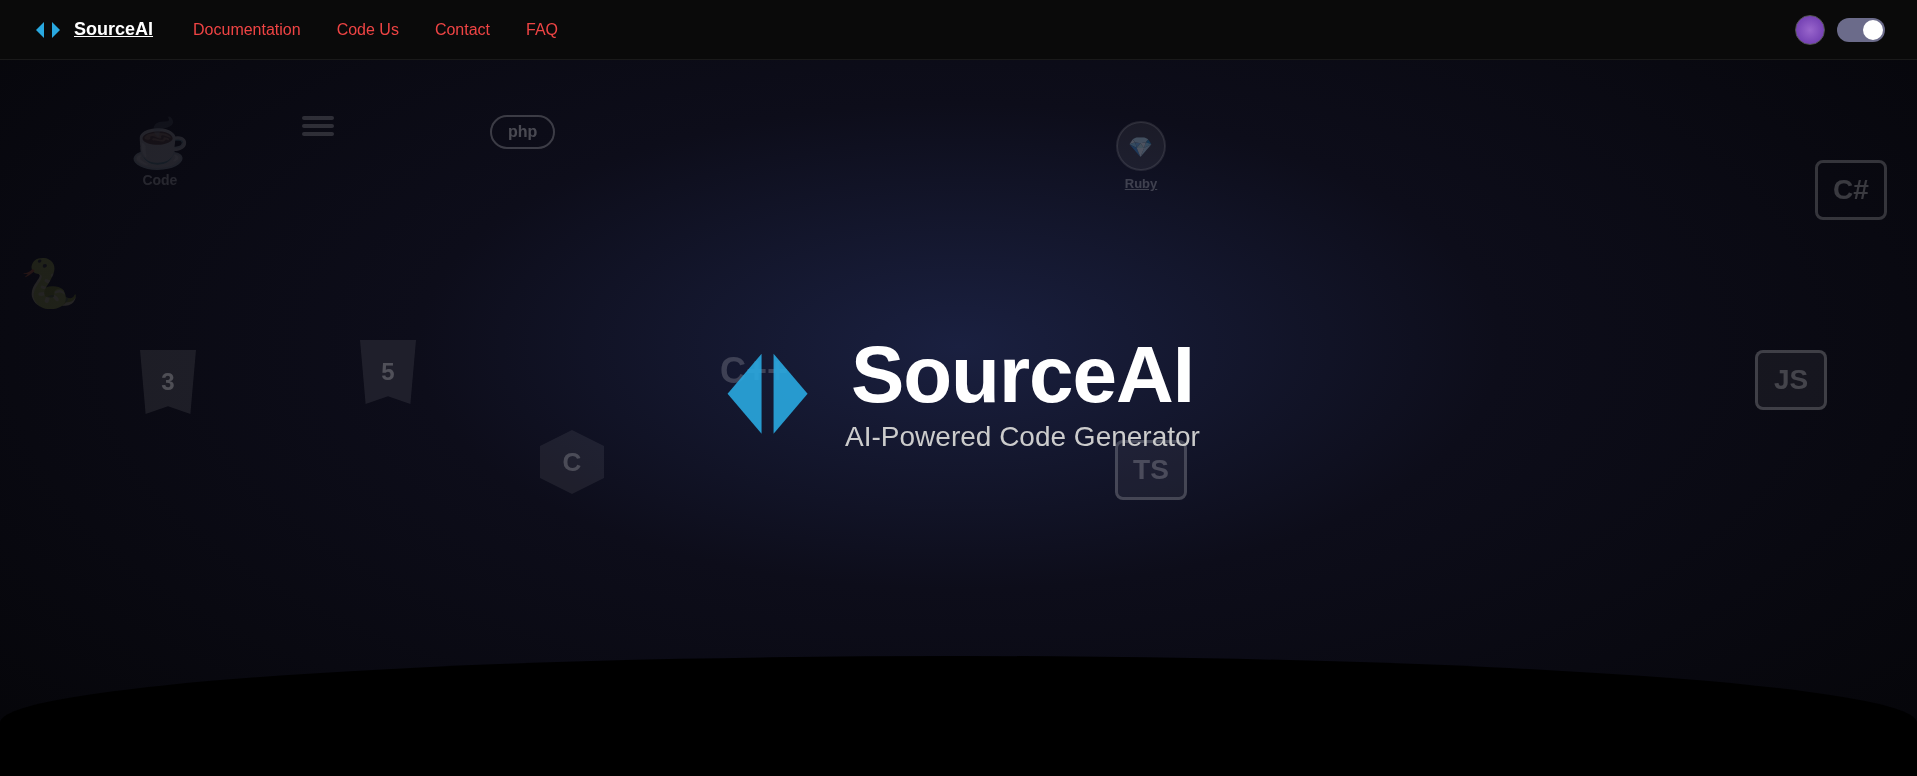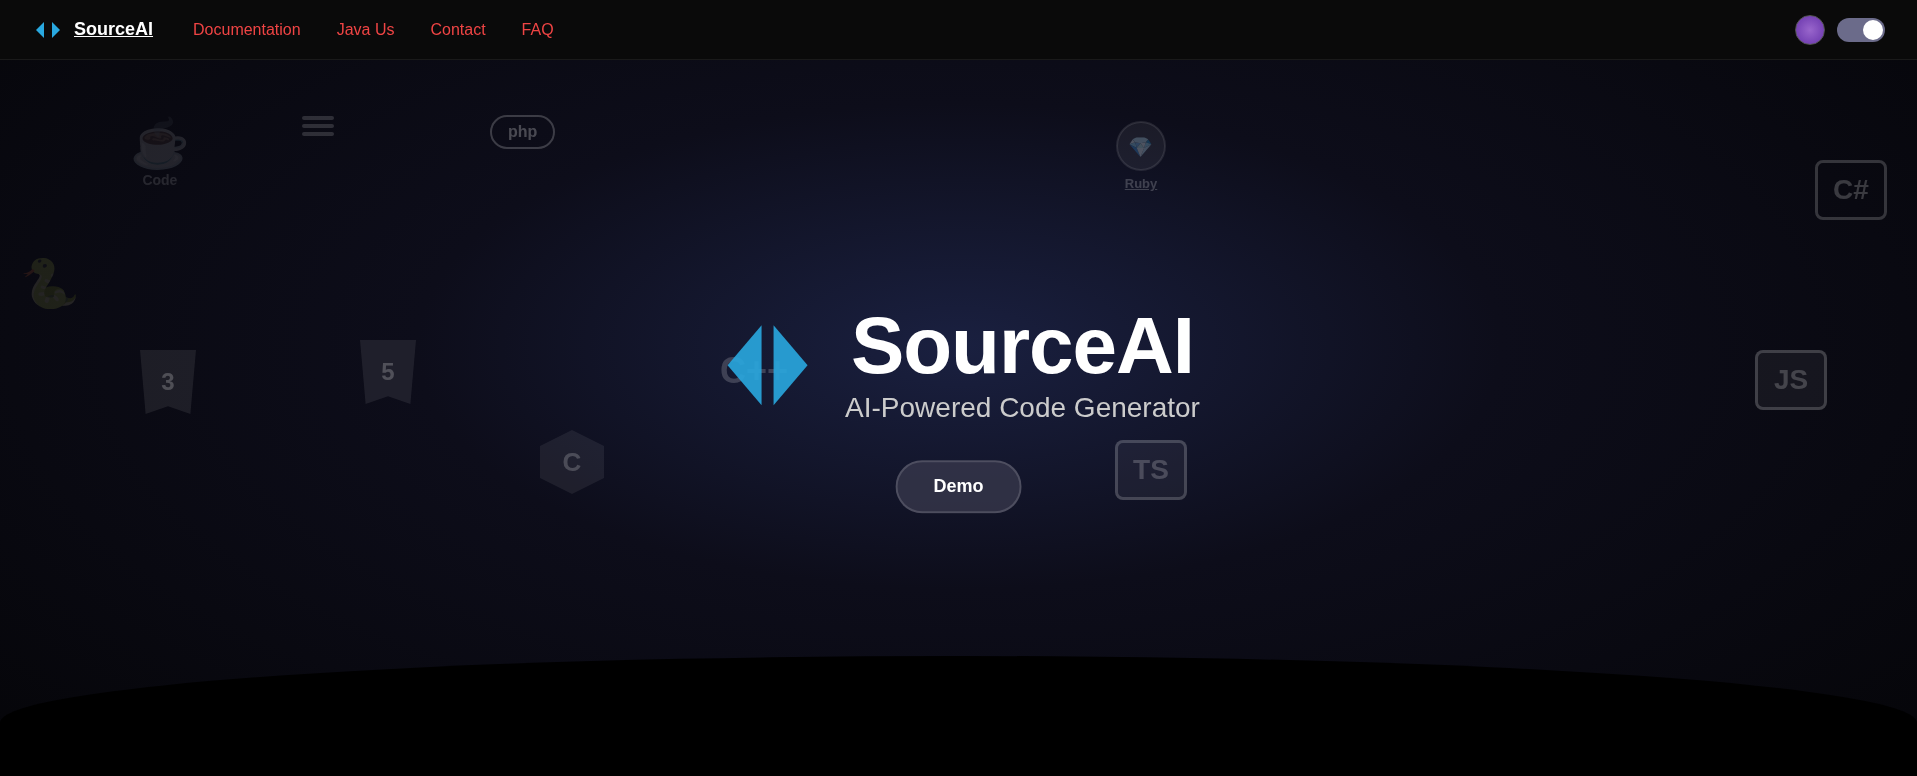--- a/index.html
+++ b/index.html
@@ -258,21 +258,21 @@
 
     <svg class="nav-logo-icon" viewBox="0 0 32 32" fill="none" xmlns="http://www.w3.org/2000/svg">
       <polygon points="12,8 4,16 12,24" fill="#29a9e0"></polygon>
       <polygon points="20,8 28,16 20,24" fill="#29a9e0"></polygon>
     </svg>
     <span class="nav-logo-text">SourceAI</span>
   </a>
 
   <div class="nav-links">
     <a class="nav-link">Documentation</a>
-    <a class="nav-link">Java Us</a>
+    <a class="nav-link">Code Us</a>
     <a class="nav-link">Contact</a>
     <a class="nav-link">FAQ</a>
   </div>
 
   <div class="nav-right">
     <div class="avatar-circle"></div>
     <div class="toggle-switch">
       <div class="toggle-knob"></div>
     </div>
   </div>
@@ -344,20 +344,17 @@
         <polygon points="44,10 10,50 44,90" fill="#29a9e0" opacity="0.9"></polygon>
         <polygon points="56,10 90,50 56,90" fill="#29a9e0" opacity="0.9"></polygon>
       </svg>
       <div>
         <div class="hero-title">SourceAI</div>
         <div class="hero-subtitle">AI-Powered Code Generator</div>
       </div>
     </div>
 
     <div class="hero-buttons">
-      <button class="btn-demo">
-        <span>Demo</span>
-      </button>
     </div>
   </div>
 
   <div class="hero-curve"></div>
 </div>
 
 </body></html>

